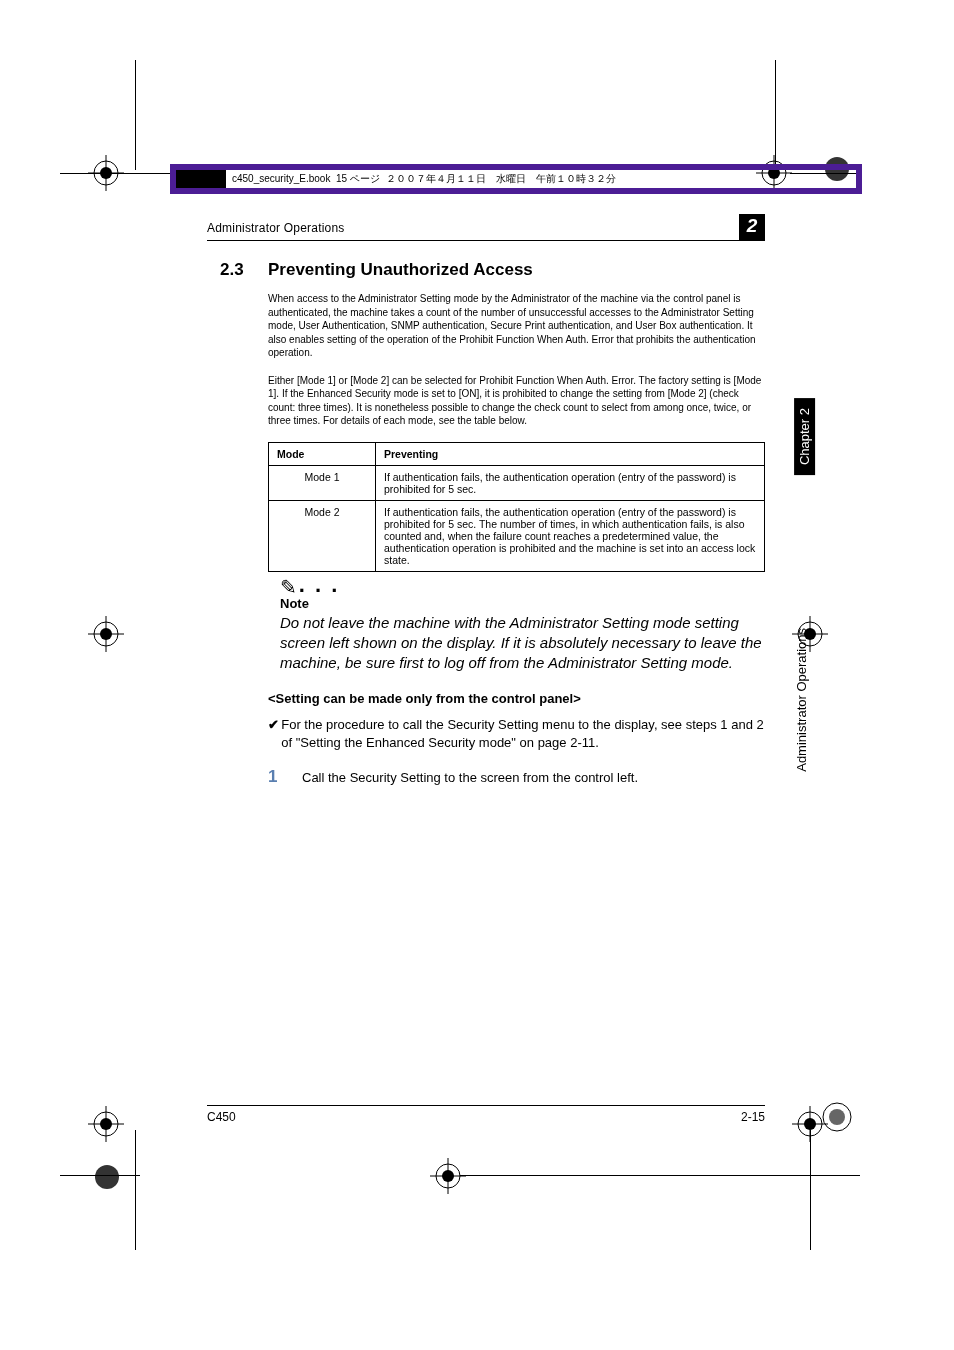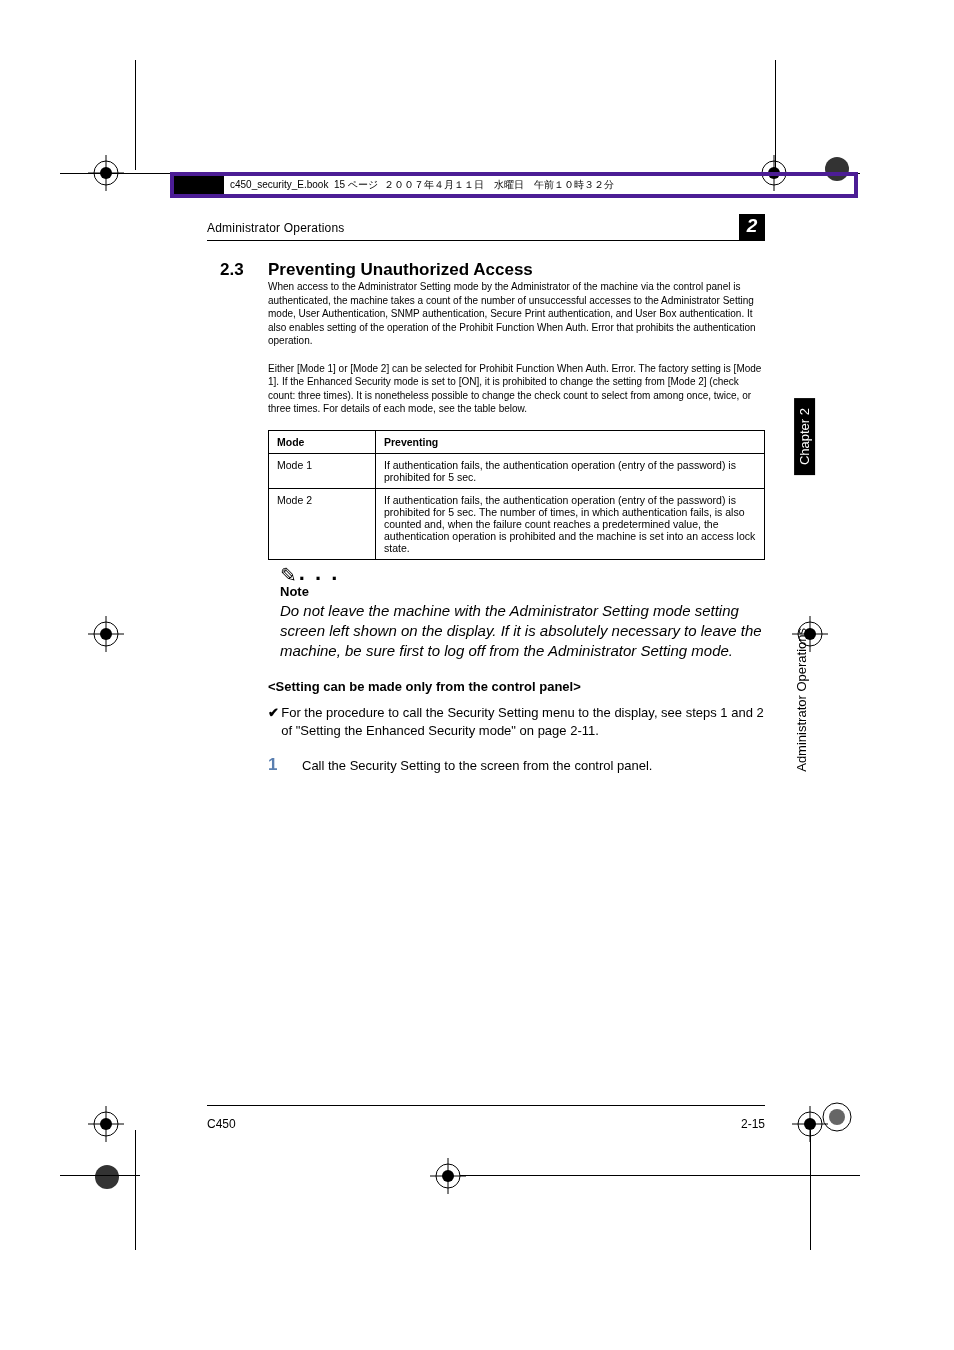--- a/index.html
+++ b/index.html
@@ -13,25 +13,25 @@
     color: #000;
   }
   .print-mark {
     position: absolute;
   }
   .print-mark svg { display: block; }
 
   
   .filebar {
     position: absolute;
-    top: 172px;
+    top: 164px;
     left: 170px;
     width: 680px;
     height: 18px;
-    border: 4px solid #4c1d95;
+    border: 6px solid #4c1d95;
     font-size: 10px;
     display: flex;
     align-items: center;
   }
   .filebar .blk {
     background: #000;
     color: #000;
     width: 50px;
     height: 100%;
     margin-right: 6px;
@@ -73,20 +73,21 @@
   
   .content {
     position: absolute;
     top: 260px;
     left: 220px;
     width: 545px;
   }
   .h2line {
     font-weight: bold;
     font-size: 17px;
+    margin-bottom: 12px;
   }
   .h2line .num { display:inline-block; width:48px; }
   .para {
     font-size: 10px;
     line-height: 1.35;
     margin: 0 0 14px 48px;
     text-align: left;
   }
 
   table.modes {
@@ -98,21 +99,21 @@
   table.modes th, table.modes td {
     border: 0.8px solid #000;
     padding: 5px 8px;
     text-align: left;
     vertical-align: top;
   }
   table.modes th {
     font-weight: bold;
     background: #fff;
   }
-  table.modes td.mcol { width: 90px; }
+  table.modes td.mcol { width: 90px; text-align: center; }
 
   .h3line {
     font-weight: bold;
     font-size: 15.5px;
     margin: 22px 0 14px 0;
   }
   .h3line .num { display:inline-block; width:48px; }
 
   .noteicon {
     margin-left: 60px;
@@ -159,21 +160,21 @@
   }
 
   
   .ftr {
     position: absolute;
     top: 1105px;
     left: 207px;
     width: 558px;
     border-top: 1px solid #000;
     font-size: 12px;
-    padding-top: 11px;
+    padding-top: 4px;
   }
   .ftr .r { float: right; }
 
   
   .sidev {
     position: absolute;
     transform: rotate(-90deg);
     transform-origin: right top;
     font-size: 13px;
     right: 160px;
@@ -324,21 +325,21 @@
 
   <div class="subhd">&lt;Setting can be made only from the control panel&gt;</div>
 
   <div class="check">
     <div class="mk">✔</div>
     <div>For the procedure to call the Security Setting menu to the display, see steps 1 and 2 of "Setting the Enhanced Security mode" on page 2-11.</div>
   </div>
 
   <div class="step">
     <div class="sn">1</div>
-    <div>Call the Security Setting to the screen from the control panel.</div>
+    <div>Call the Security Setting to the screen from the control left.</div>
   </div>
 
 </div>
 
 <div class="ftr">
   <span>C450</span>
   <span class="r">2-15</span>
 </div>
 
 </body></html>

